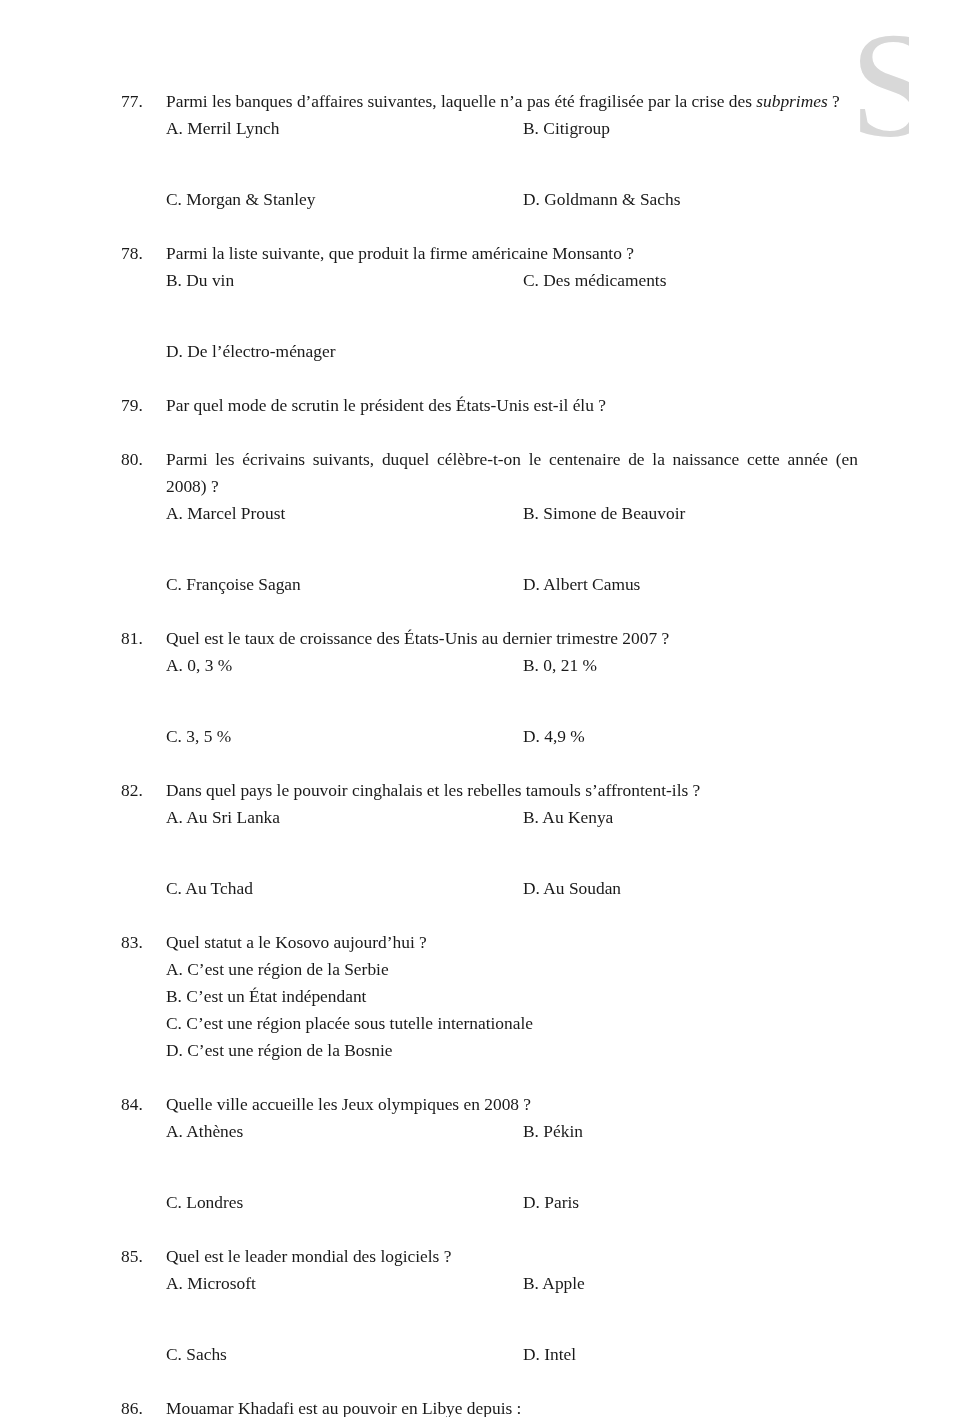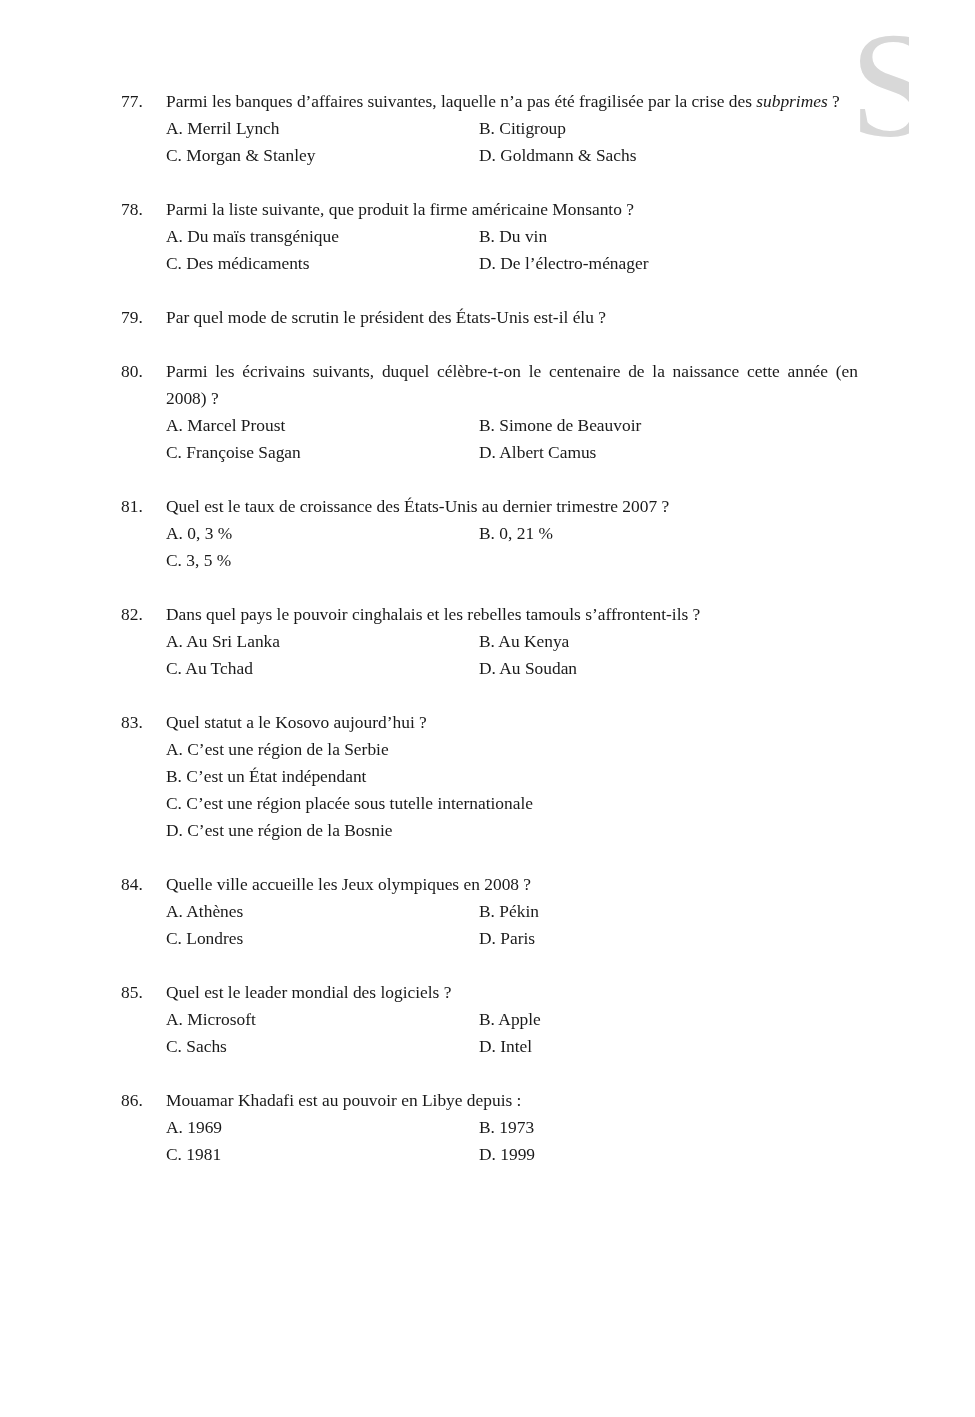--- a/index.html
+++ b/index.html
@@ -25,20 +25,21 @@
     margin-bottom: 27px;
   }
   .q-row { display: flex; }
   .q-num { flex: 0 0 45px; width: 45px; }
   .q-text { flex: 1; text-align: justify; }
   .em { font-style: italic; }
   .options { margin-left: 45px; }
   .options.two-col {
     display: grid;
     grid-template-columns: 313px 1fr;
+    gap: 44px;
   }
   .option { line-height: 27px; }
 
   .watermark-s {
     position: absolute;
     left: 850px;
     top: 10px;
     font-size: 150px;
     line-height: 1;
     color: #d8d8d8;
@@ -100,21 +101,20 @@
           <div class="option">C. Morgan &amp; Stanley</div>
           <div class="option">D. Goldmann &amp; Sachs</div>
         </div>
       </div>
       <div class="question">
         <div class="q-row">
           <span class="q-num">78.</span>
           <div class="q-text"><span>Parmi la liste suivante, que produit la firme américaine Monsanto ?</span></div>
         </div>
         <div class="options two-col">
-          <div class="option">A. Du maïs transgénique</div>
           <div class="option">B. Du vin</div>
           <div class="option">C. Des médicaments</div>
           <div class="option">D. De l’électro-ménager</div>
         </div>
       </div>
       <div class="question">
         <div class="q-row">
           <span class="q-num">79.</span>
           <div class="q-text"><span>Par quel mode de scrutin le président des États-Unis est-il élu ?</span></div>
         </div>
@@ -133,20 +133,21 @@
       </div>
       <div class="question">
         <div class="q-row">
           <span class="q-num">81.</span>
           <div class="q-text"><span>Quel est le taux de croissance des États-Unis au dernier trimestre 2007 ?</span></div>
         </div>
         <div class="options two-col">
           <div class="option">A. 0, 3 %</div>
           <div class="option">B. 0, 21 %</div>
           <div class="option">C. 3, 5 %</div>
+          <div class="option">D. 4,9 %</div>
         </div>
       </div>
       <div class="question">
         <div class="q-row">
           <span class="q-num">82.</span>
           <div class="q-text"><span>Dans quel pays le pouvoir cinghalais et les rebelles tamouls s’affrontent-ils ?</span></div>
         </div>
         <div class="options two-col">
           <div class="option">A. Au Sri Lanka</div>
           <div class="option">B. Au Kenya</div>

